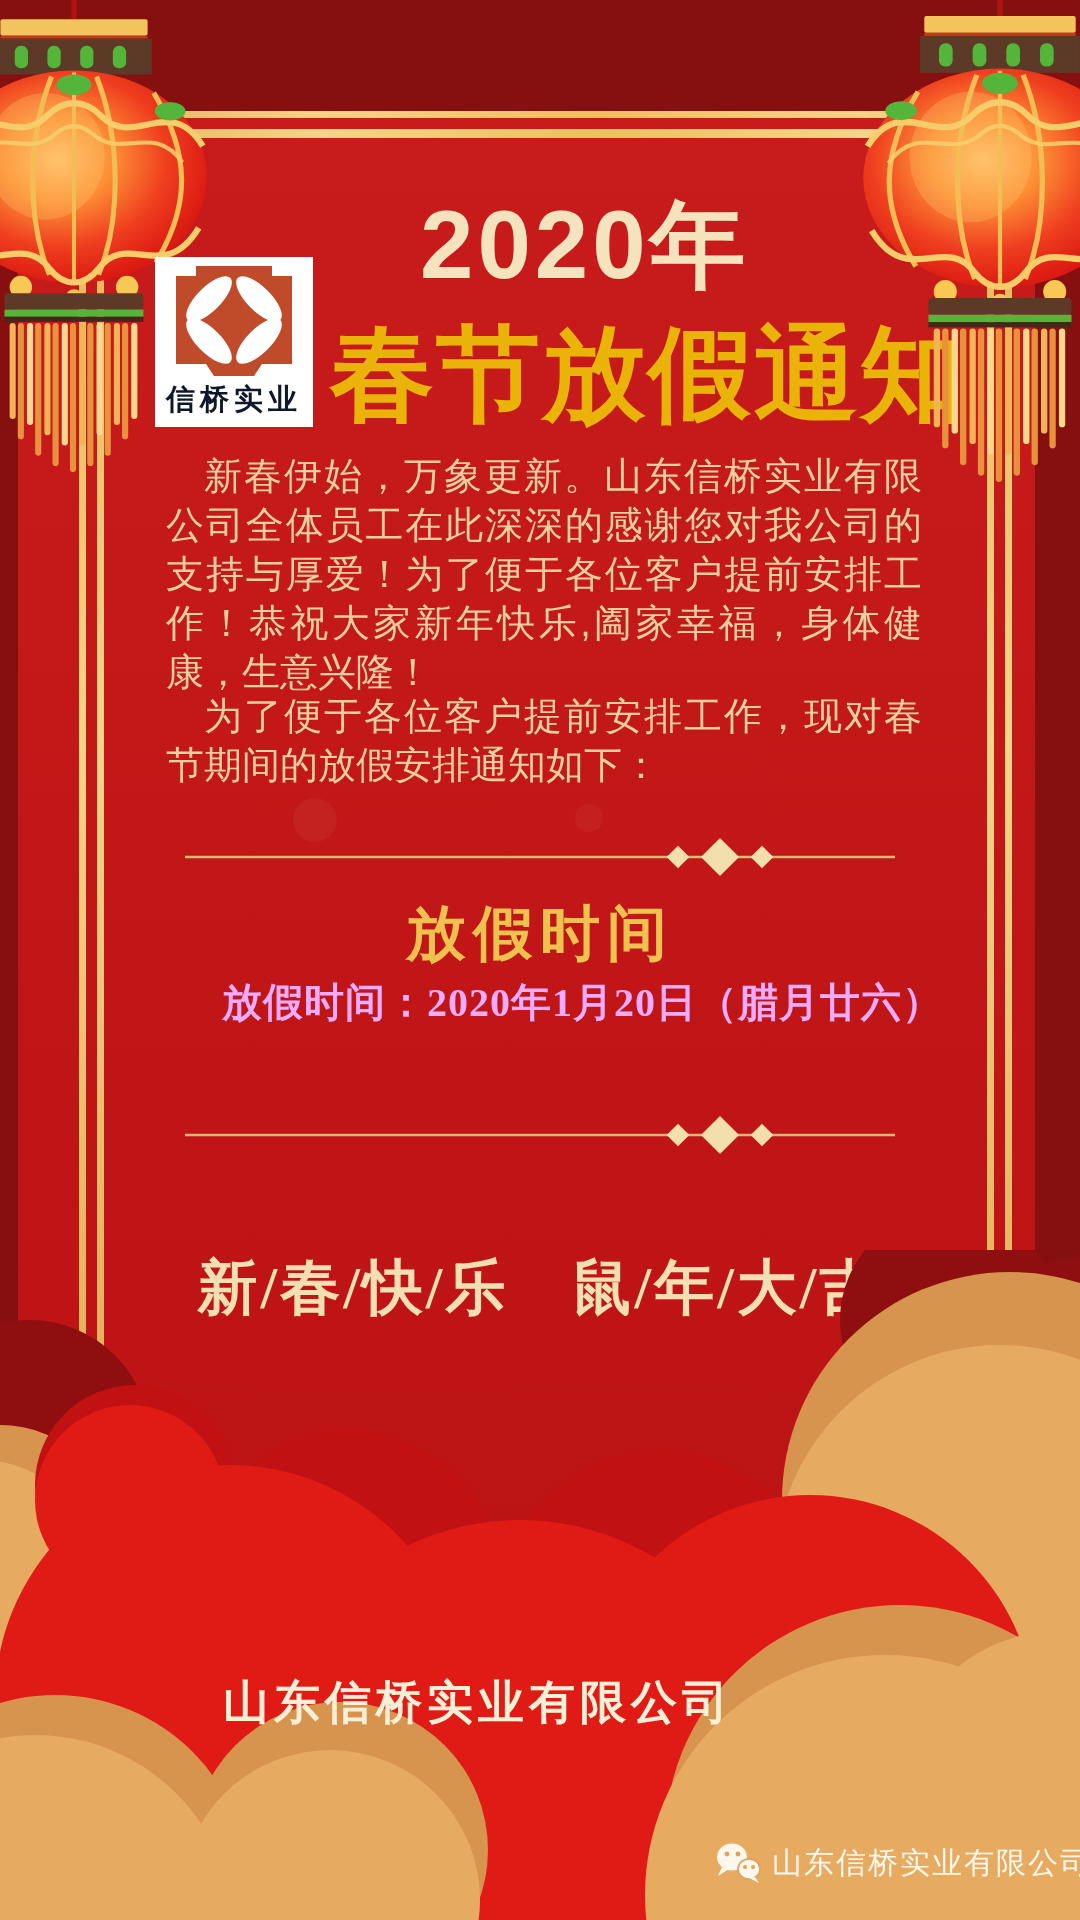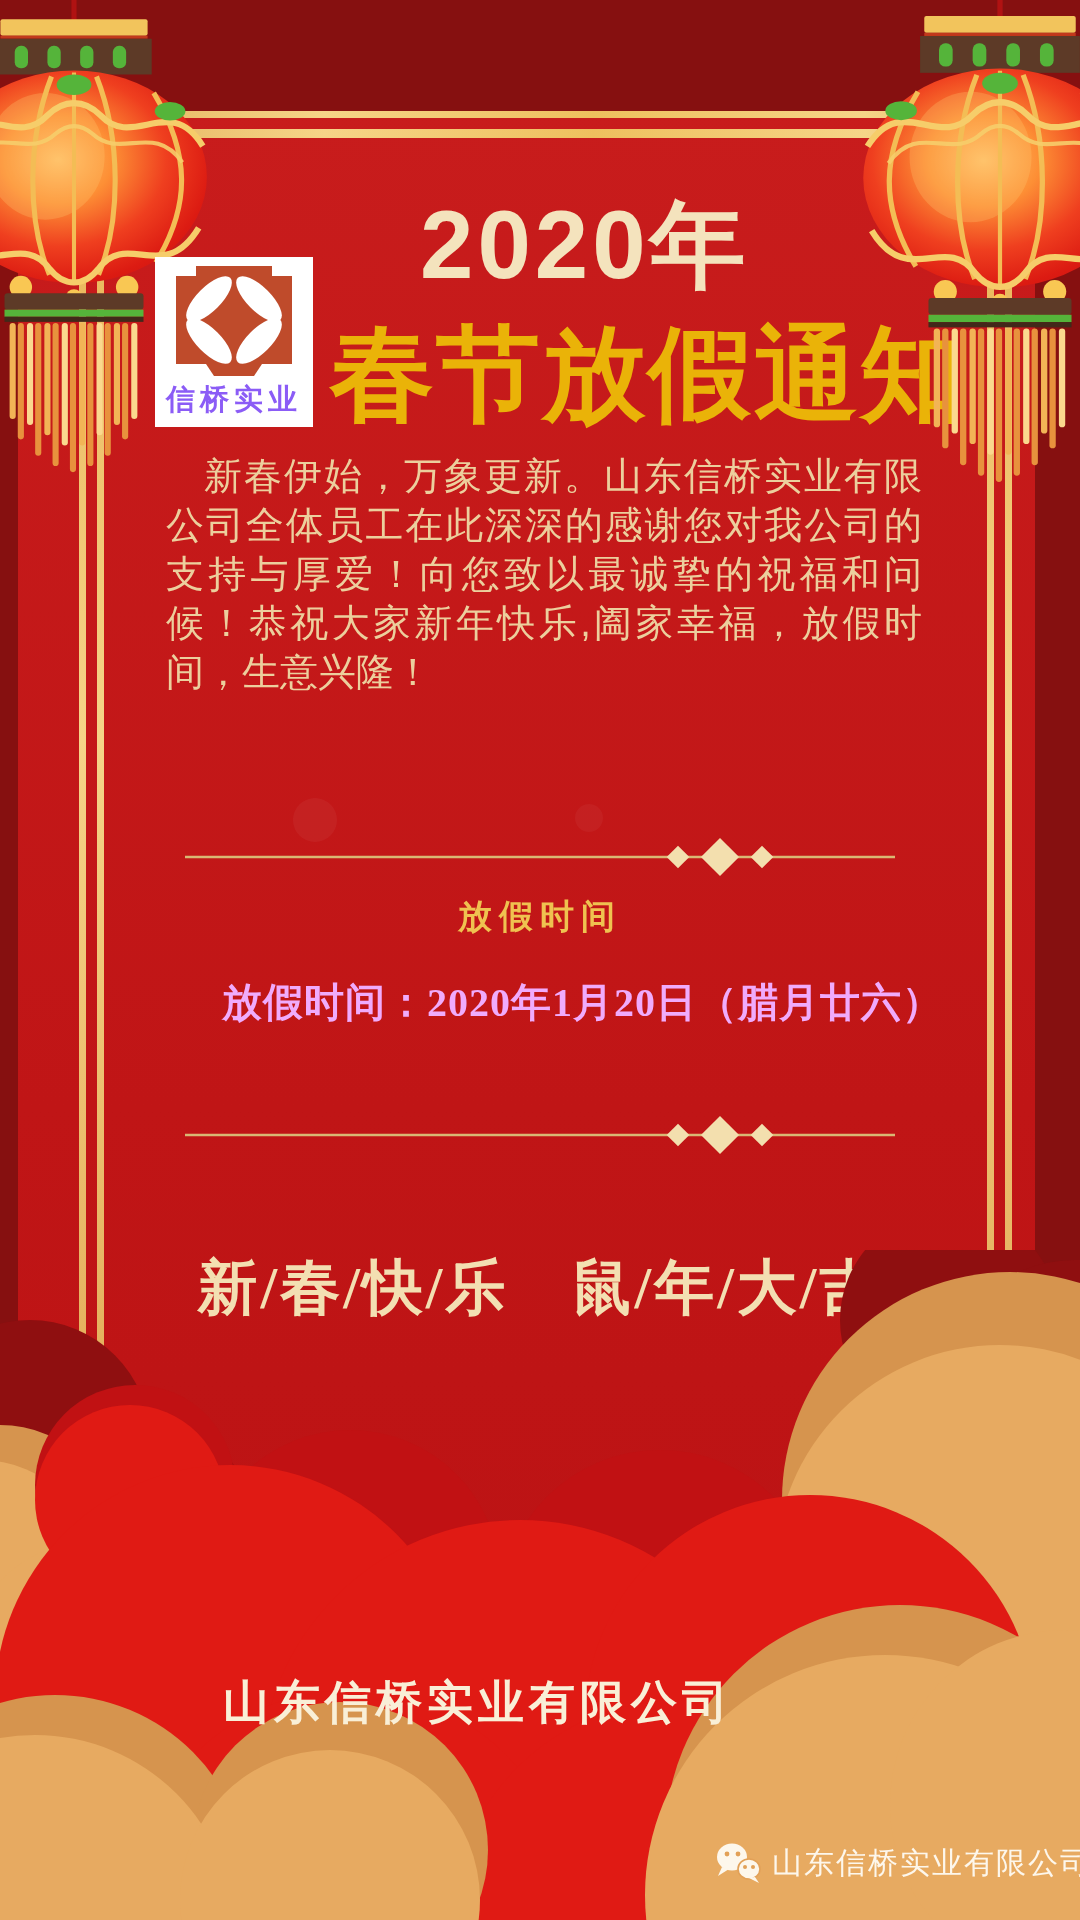--- a/index.html
+++ b/index.html
@@ -15,35 +15,35 @@
   .hline.l2{top:129px;height:9px;}
   .vline{position:absolute;top:136px;height:1510px;width:7px;z-index:3;
          background:linear-gradient(180deg,#e7b253,#f6d488 40%,#dda04a);}
   .vl1{left:79px;} .vl2{left:97px;} .vr1{left:987px;} .vr2{left:1005px;}
   .faint{position:absolute;border-radius:50%;z-index:2;}
   
   .logo-box{position:absolute;left:155px;top:257px;width:158px;height:170px;background:#ffffff;
             z-index:7;display:flex;flex-direction:column;align-items:center;justify-content:flex-start;}
   .logo-box svg{margin-top:9px;}
   .logo-label{margin-top:4px;font-family:"Liberation Serif",serif;font-size:29px;font-weight:600;
-              color:#8b5cf6;letter-spacing:5px;white-space:nowrap;}
+              color:#0f172a;letter-spacing:5px;white-space:nowrap;}
   
   .title1{position:absolute;left:420px;top:182px;font-size:96px;font-weight:700;color:#f4e3bd;
           letter-spacing:4px;z-index:5;white-space:nowrap;}
   .title2{position:absolute;left:330px;top:306px;font-size:104px;font-weight:900;color:#eab308;
           letter-spacing:2px;z-index:5;white-space:nowrap;}
   
   .para{position:absolute;left:166px;width:756px;color:#eccf9d;font-size:38px;line-height:49px;
         text-align:justify;text-indent:38px;z-index:5;}
   .p1{top:452px;} .p2{top:692px;}
   
   .divider{position:absolute;left:180px;width:720px;height:46px;z-index:5;}
   .d1{top:834px;} .d2{top:1112px;}
   .schedule-heading{position:absolute;left:0;top:894px;width:1080px;text-align:center;z-index:5;
-        font-family:"Liberation Serif",serif;font-weight:bold;font-size:34px;color:#efc250;letter-spacing:7px;}
+        font-family:"Liberation Serif",serif;font-weight:bold;font-size:60px;color:#efc250;letter-spacing:7px;}
   .dates{position:absolute;left:222px;top:978px;z-index:5;font-family:"Liberation Serif",serif;
         font-weight:bold;font-size:40px;line-height:50px;color:#f0abfc;letter-spacing:1px;white-space:nowrap;}
   .wish{position:absolute;left:0;top:1248px;width:1080px;text-align:center;z-index:5;
         font-family:"Liberation Serif",serif;font-weight:bold;font-size:60px;color:#f3dfb2;letter-spacing:3px;}
   
   .lantern{position:absolute;z-index:6;}
   .lantern.left{left:-59px;top:-40px;}
   .lantern.right{left:863px;top:-45px;}
   
   .clouds{position:absolute;left:0;top:1250px;z-index:8;}
@@ -145,21 +145,22 @@
         <ellipse cx="33" cy="75" rx="30" ry="12" transform="rotate(45 33 75)"></ellipse>
         <ellipse cx="83" cy="75" rx="30" ry="12" transform="rotate(-45 83 75)"></ellipse>
       </g>
     </svg>
     <div class="logo-label">信桥实业</div>
   </div>
 
   <div class="title1">2020年</div>
   <div class="title2">春节放假通知</div>
 
-  <div class="para p1">新春伊始，万象更新。山东信桥实业有限公司全体员工在此深深的感谢您对我公司的支持与厚爱！向您致以最诚挚的祝福和问候！恭祝大家新年快乐,阖家幸福，放假时间，生意兴隆！</div>
+  <div class="para p1">新春伊始，万象更新。山东信桥实业有限公司全体员工在此深深的感谢您对我公司的支持与厚爱！为了便于各位客户提前安排工作！恭祝大家新年快乐,阖家幸福，身体健康，生意兴隆！</div>
+  <div class="para p2">为了便于各位客户提前安排工作，现对春节期间的放假安排通知如下：</div>
 
   <svg class="divider d1" viewBox="0 0 720 46">
     <path d="M5,23 H715" stroke="#d9b874" stroke-width="2.4"></path>
     <rect x="490" y="15" width="16" height="16" transform="rotate(45 498 23)" fill="#f3dfae"></rect>
     <rect x="526.5" y="9.5" width="27" height="27" transform="rotate(45 540 23)" fill="#f3dfae"></rect>
     <rect x="574" y="15" width="16" height="16" transform="rotate(45 582 23)" fill="#f3dfae"></rect>
   </svg>
 
   <div class="schedule-heading">放假时间</div>
 

